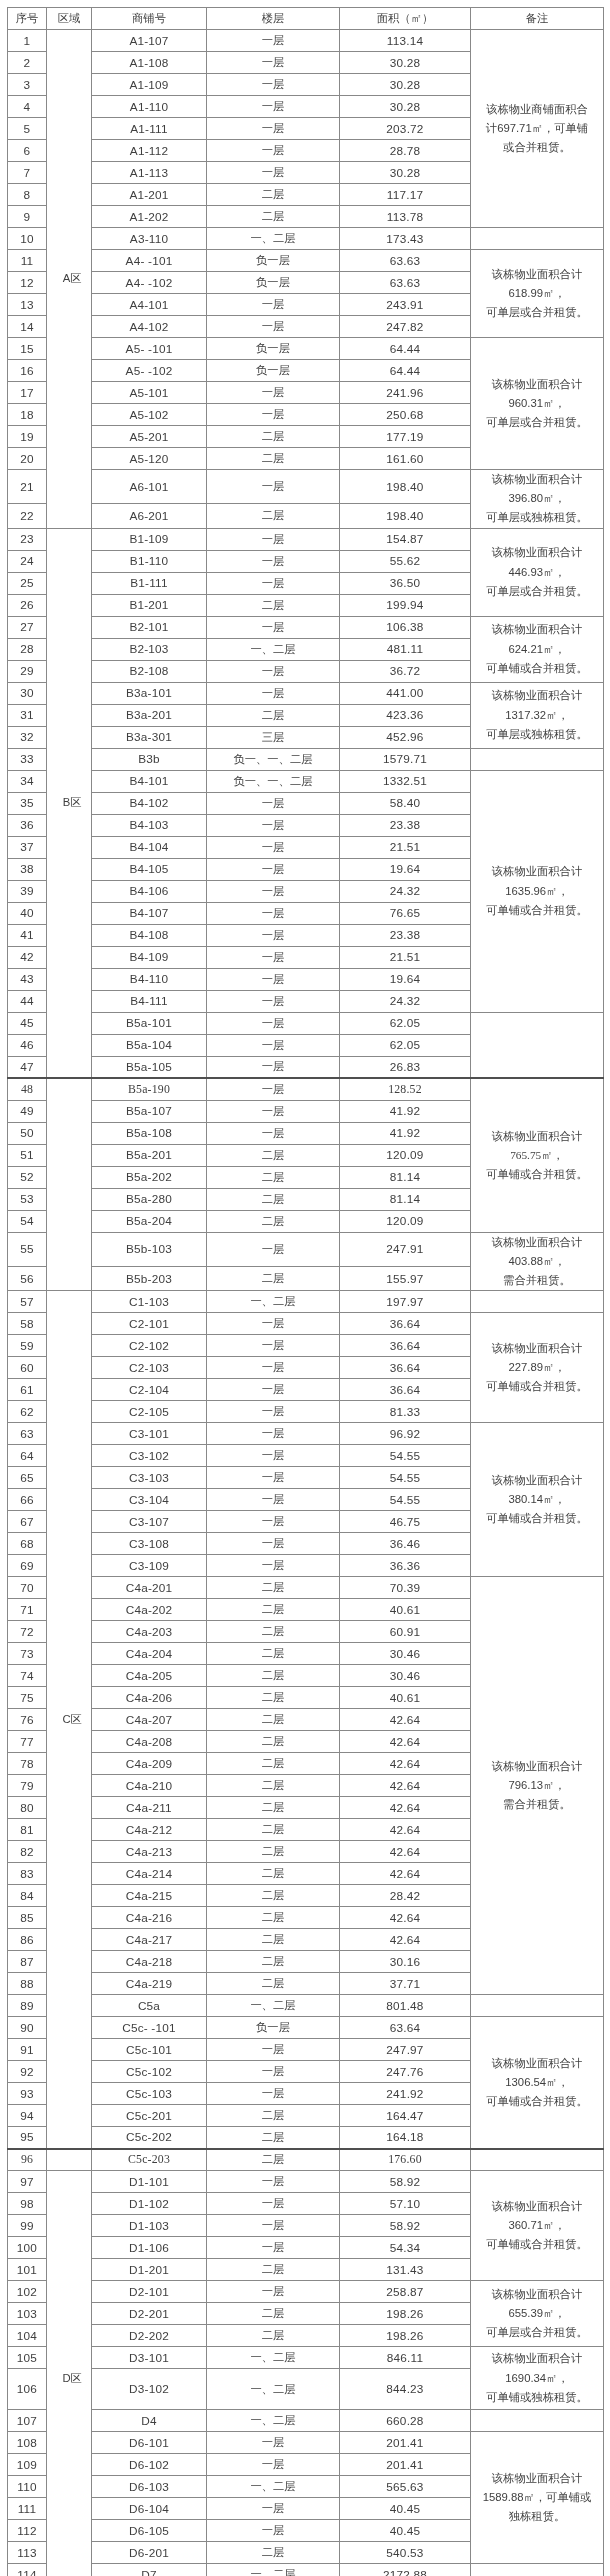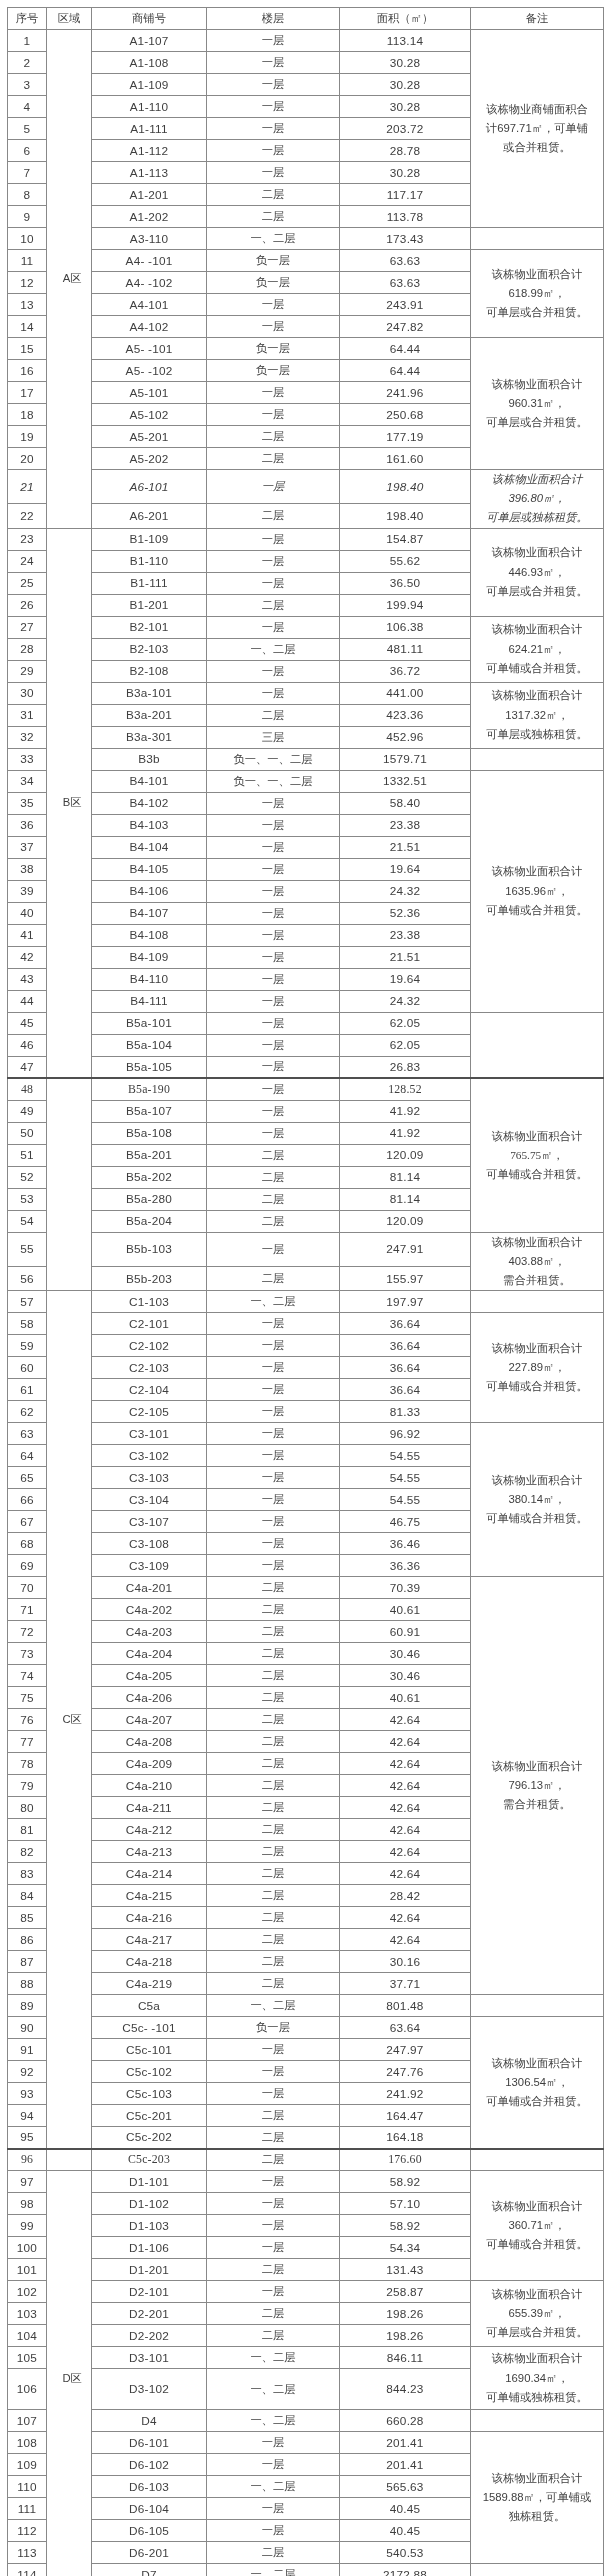--- a/index.html
+++ b/index.html
@@ -189,25 +189,25 @@
           <td data-name="area-cell">250.68</td>
         </tr>
         <tr data-name="table-row">
           <td data-name="seq-cell">19</td>
           <td data-name="shop-cell">A5-201</td>
           <td data-name="floor-cell">二层</td>
           <td data-name="area-cell">177.19</td>
         </tr>
         <tr data-name="table-row">
           <td data-name="seq-cell">20</td>
-          <td data-name="shop-cell">A5-202</td>
+          <td data-name="shop-cell">A5-120</td>
           <td data-name="floor-cell">二层</td>
           <td data-name="area-cell">161.60</td>
         </tr>
-        <tr data-name="table-row" style="height: 31px; font-style: italic;">
+        <tr data-name="table-row" style="height: 31px;">
           <td data-name="seq-cell">21</td>
           <td data-name="shop-cell">A6-101</td>
           <td data-name="floor-cell">一层</td>
           <td data-name="area-cell">198.40</td>
           <td data-name="remark-cell" class="remark" rowspan="2">该栋物业面积合计
 396.80㎡，
 可单层或独栋租赁。</td>
         </tr>
         <tr data-name="table-row">
           <td data-name="seq-cell">22</td>
@@ -328,21 +328,21 @@
         <tr data-name="table-row">
           <td data-name="seq-cell">39</td>
           <td data-name="shop-cell">B4-106</td>
           <td data-name="floor-cell">一层</td>
           <td data-name="area-cell">24.32</td>
         </tr>
         <tr data-name="table-row">
           <td data-name="seq-cell">40</td>
           <td data-name="shop-cell">B4-107</td>
           <td data-name="floor-cell">一层</td>
-          <td data-name="area-cell">52.36</td>
+          <td data-name="area-cell">76.65</td>
         </tr>
         <tr data-name="table-row">
           <td data-name="seq-cell">41</td>
           <td data-name="shop-cell">B4-108</td>
           <td data-name="floor-cell">一层</td>
           <td data-name="area-cell">23.38</td>
         </tr>
         <tr data-name="table-row">
           <td data-name="seq-cell">42</td>
           <td data-name="shop-cell">B4-109</td>

